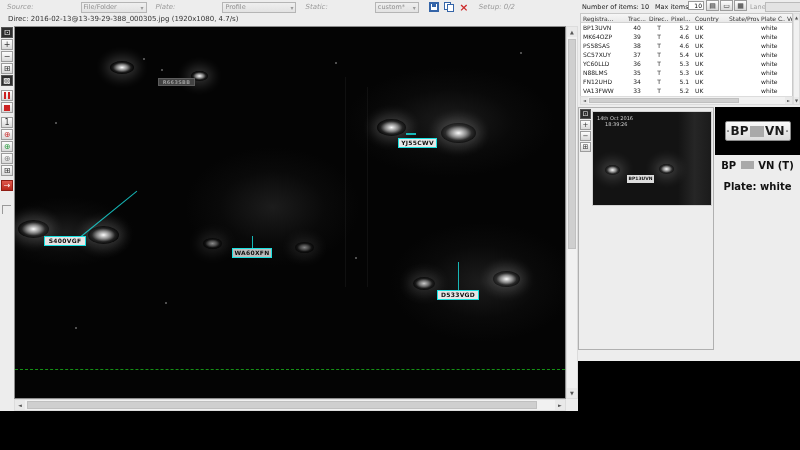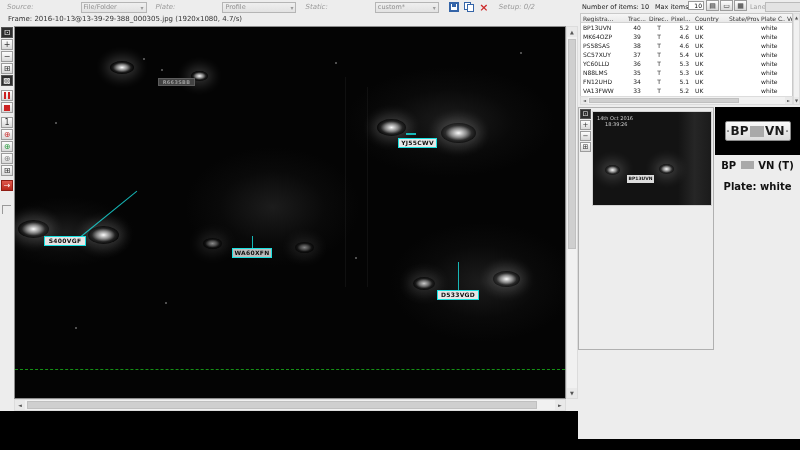--- a/index.html
+++ b/index.html
@@ -52,21 +52,21 @@
   .lane{position:absolute;width:1px;background:rgba(255,255,255,.05);}
   .nz{position:absolute;width:2px;height:2px;border-radius:50%;background:#fff;opacity:.4;}
   .detect-line{position:absolute;left:0;right:0;top:342px;border-top:1px dashed #17a017;opacity:.9;}
   .logo{position:absolute;left:452px;top:315px;display:flex;align-items:center;color:#1d9fd8;
         font-weight:bold;font-size:16px;letter-spacing:-.5px;}
   
   .sb{background:#f1f1f1;border:1px solid #dcdcdc;}
   .sb-btn{position:absolute;background:#e9e9e9;color:#555;font-size:5px;line-height:10px;text-align:center;}
   .sb-thumb{position:absolute;background:#cfcfcf;border:1px solid #c0c0c0;}
   
-  .rpanel{left:578px;top:0;width:222px;height:439px;background:#ededed;overflow:hidden;}
+  .rpanel{left:578px;top:0;width:222px;height:361px;background:#ededed;overflow:hidden;}
   .rp-lbl{position:absolute;font-size:6.5px;color:#1a1a1a;white-space:nowrap;}
   .rp-lbl.grey{color:#a0a0a0;}
   .maxin{position:absolute;width:16px;height:9px;border:1px solid #999;background:#fff;
          font-size:6px;text-align:right;padding:0 1px;font-family:inherit;}
   .rp-ico{position:absolute;width:13px;height:11px;border:1px solid #9c9c9c;
           background:linear-gradient(#fdfdfd,#dadada);font-size:7px;line-height:10px;text-align:center;color:#333;}
   .lane-dd{position:absolute;left:187px;top:2px;width:40px;height:10px;border:1px solid #bbb;background:#e3e3e3;}
   
   .tbl{left:2px;top:13px;width:213px;height:92px;background:#fff;border:1px solid #c9c9c9;overflow:hidden;}
   .thead,.trow{display:flex;width:224px;}
@@ -112,41 +112,41 @@
       <div class="dd" style="width:66px">
         <span class="dd-txt">File/Folder</span>
         <span class="dd-ar">▾</span>
       </div>
       <span class="tb-lbl">Plate:</span>
       <div class="dd" style="width:74px">
         <span class="dd-txt">Profile</span>
         <span class="dd-ar">▾</span>
       </div>
       <span class="tb-lbl">Static:</span>
-      <div class="dd" style="width:64px">
+      <div class="dd" style="width:44px">
         <span class="dd-txt">custom*</span>
         <span class="dd-ar">▾</span>
       </div>
       <span class="tb-ico">
           <span class="floppy"></span>
         </span>
       <span class="tb-ico">
           <span class="copyic">
             <span></span>
             <span></span>
           </span>
         </span>
       <span class="tb-ico">
           <span class="xic">×</span>
         </span>
       <span class="tb-lbl" style="margin-left:6px">Setup: 0/2</span>
     </div>
     <div class="al tb-row2">
-      <span>Frame:</span>
-      <span>2016-10-13@13-39-29-388_000305.jpg (1920x1080, 4.7/s)</span>
+      <span>Direc:</span>
+      <span>2016-02-13@13-39-29-388_000305.jpg (1920x1080, 4.7/s)</span>
     </div>
   </div>
 
   <div class="al left-strip">
     <div class="tool dark">⊡</div>
     <div class="tool">+</div>
     <div class="tool">−</div>
     <div class="tool">⊞</div>
     <div class="tool dark">▩</div>
     <div class="tool gap"><span class="pausebars"></span></div>

